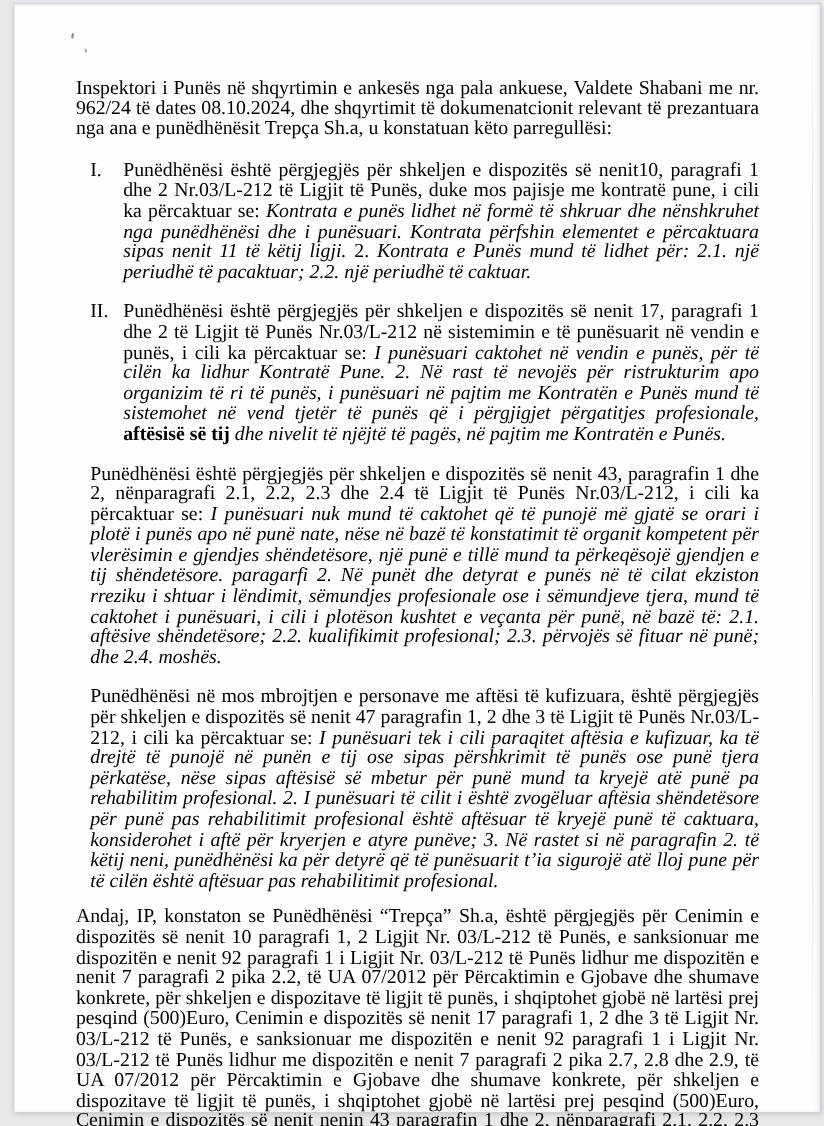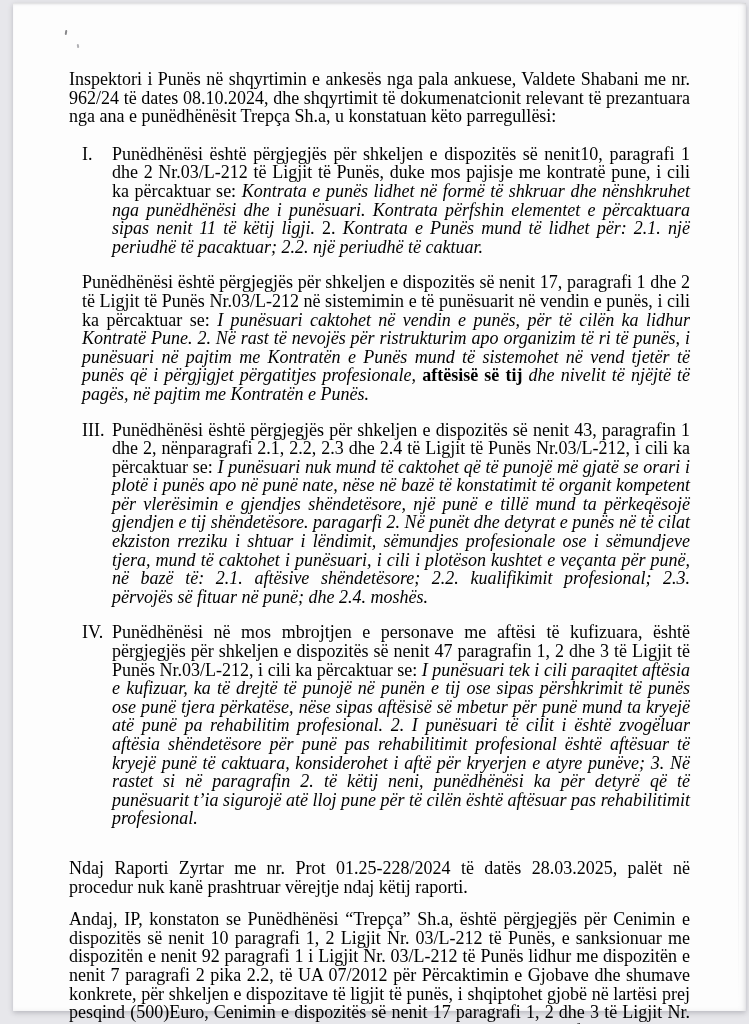--- a/index.html
+++ b/index.html
@@ -68,31 +68,29 @@
   <div class="content">
 
     <p class="intro"><span>Inspektori i Punës në shqyrtimin e ankesës nga pala ankuese, Valdete Shabani me nr. 962/24 të dates 08.10.2024, dhe shqyrtimit të dokumenatcionit relevant të prezantuara nga ana e punëdhënësit Trepça Sh.a, u konstatuan këto parregullësi:</span></p>
 
     <div class="item">
       <span class="num">I.</span>
       <p class="body"><span>Punëdhënësi është përgjegjës për shkeljen e dispozitës së nenit10, paragrafi 1 dhe 2 Nr.03/L-212 të Ligjit të Punës, duke mos pajisje me kontratë pune, i cili ka përcaktuar se: </span><span class="it">Kontrata e punës lidhet në formë të shkruar dhe nënshkruhet nga punëdhënësi dhe i punësuari. Kontrata përfshin elementet e përcaktuara sipas nenit 11 të këtij ligji. </span><span>2. </span><span class="it">Kontrata e Punës mund të lidhet për: 2.1. një periudhë të pacaktuar; 2.2. një periudhë të caktuar.</span></p>
     </div>
 
     <div class="item">
+      <span class="num">II.</span>
       <p class="body"><span>Punëdhënësi është përgjegjës për shkeljen e dispozitës së nenit 17, paragrafi 1 dhe 2 të Ligjit të Punës Nr.03/L-212 në sistemimin e të punësuarit në vendin e punës, i cili ka përcaktuar se: </span><span class="it">I punësuari caktohet në vendin e punës, për të cilën ka lidhur Kontratë Pune. 2. Në rast të nevojës për ristrukturim apo organizim të ri të punës, i punësuari në pajtim me Kontratën e Punës mund të sistemohet në vend tjetër të punës që i përgjigjet përgatitjes profesionale, </span><span class="bi">aftësisë së tij</span><span class="it"> dhe nivelit të njëjtë të pagës, në pajtim me Kontratën e Punës.</span></p>
     </div>
 
     <div class="item">
-      <span class="num">III.</span>
       <p class="body"><span>Punëdhënësi është përgjegjës për shkeljen e dispozitës së nenit 43, paragrafin 1 dhe 2, nënparagrafi 2.1, 2.2, 2.3 dhe 2.4 të Ligjit të Punës Nr.03/L-212, i cili ka përcaktuar se: </span><span class="it">I punësuari nuk mund të caktohet që të punojë më gjatë se orari i plotë i punës apo në punë nate, nëse në bazë të konstatimit të organit kompetent për vlerësimin e gjendjes shëndetësore, një punë e tillë mund ta përkeqësojë gjendjen e tij shëndetësore. paragarfi 2. Në punët dhe detyrat e punës në të cilat ekziston rreziku i shtuar i lëndimit, sëmundjes profesionale ose i sëmundjeve tjera, mund të caktohet i punësuari, i cili i plotëson kushtet e veçanta për punë, në bazë të: 2.1. aftësive shëndetësore; 2.2. kualifikimit profesional; 2.3. përvojës së fituar në punë; dhe 2.4. moshës.</span></p>
     </div>
 
     <div class="item">
-      <span class="num">IV.</span>
       <p class="body"><span>Punëdhënësi në mos mbrojtjen e personave me aftësi të kufizuara, është përgjegjës për shkeljen e dispozitës së nenit 47 paragrafin 1, 2 dhe 3 të Ligjit të Punës Nr.03/L-212, i cili ka përcaktuar se: </span><span class="it">I punësuari tek i cili paraqitet aftësia e kufizuar, ka të drejtë të punojë në punën e tij ose sipas përshkrimit të punës ose punë tjera përkatëse, nëse sipas aftësisë së mbetur për punë mund ta kryejë atë punë pa rehabilitim profesional. 2. I punësuari të cilit i është zvogëluar aftësia shëndetësore për punë pas rehabilitimit profesional është aftësuar të kryejë punë të caktuara, konsiderohet i aftë për kryerjen e atyre punëve; 3. Në rastet si në paragrafin 2. të këtij neni, punëdhënësi ka për detyrë që të punësuarit t’ia sigurojë atë lloj pune për të cilën është aftësuar pas rehabilitimit profesional.</span></p>
     </div>
 
-    <p class="report"><span>Ndaj Raporti Zyrtar me nr. Prot 01.25-228/2024 të datës 28.03.2025, palët në procedur nuk kanë prashtruar vërejtje ndaj këtij raporti.</span></p>
 
     <p class="conclusion"><span>Andaj, IP, konstaton se Punëdhënësi “Trepça” Sh.a, është përgjegjës për Cenimin e dispozitës së nenit 10 paragrafi 1, 2 Ligjit Nr. 03/L-212 të Punës, e sanksionuar me dispozitën e nenit 92 paragrafi 1 i Ligjit Nr. 03/L-212 të Punës lidhur me dispozitën e nenit 7 paragrafi 2 pika 2.2, të UA 07/2012 për Përcaktimin e Gjobave dhe shumave konkrete, për shkeljen e dispozitave të ligjit të punës, i shqiptohet gjobë në lartësi prej pesqind (500)Euro, Cenimin e dispozitës së nenit 17 paragrafi 1, 2 dhe 3 të Ligjit Nr. 03/L-212 të Punës, e sanksionuar me dispozitën e nenit 92 paragrafi 1 i Ligjit Nr. 03/L-212 të Punës lidhur me dispozitën e nenit 7 paragrafi 2 pika 2.7, 2.8 dhe 2.9, të UA 07/2012 për Përcaktimin e Gjobave dhe shumave konkrete, për shkeljen e dispozitave të ligjit të punës, i shqiptohet gjobë në lartësi prej pesqind (500)Euro, Cenimin e dispozitës së nenit nenin 43 paragrafin 1 dhe 2, nënparagrafi 2.1, 2.2, 2.3 dhe 2.4 Ligjit Nr. 03/L-212 të Punës, e sanksionuar me</span></p>
 
   </div>
 </div>
 
 </body></html>

